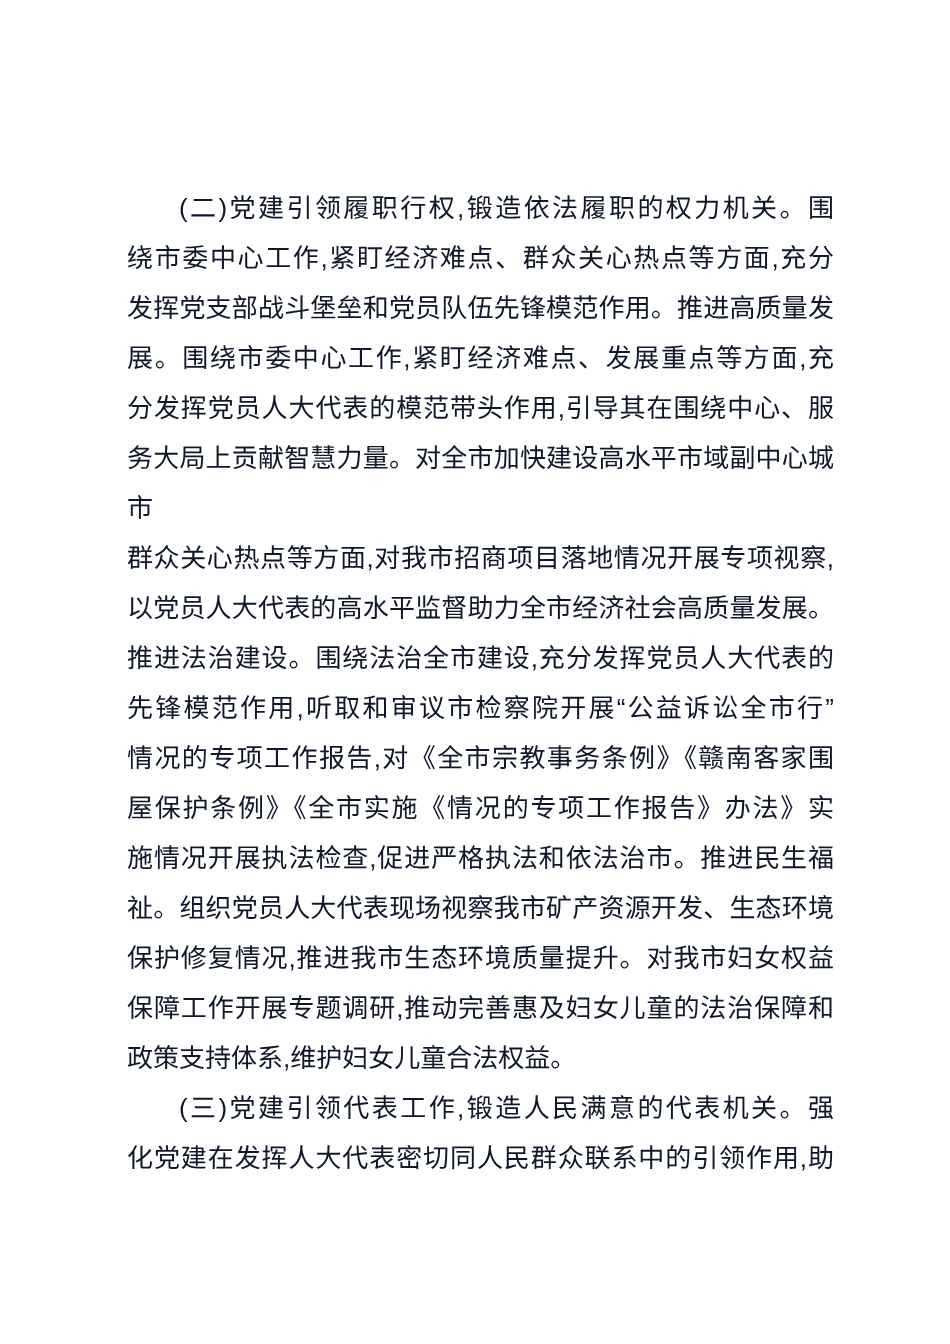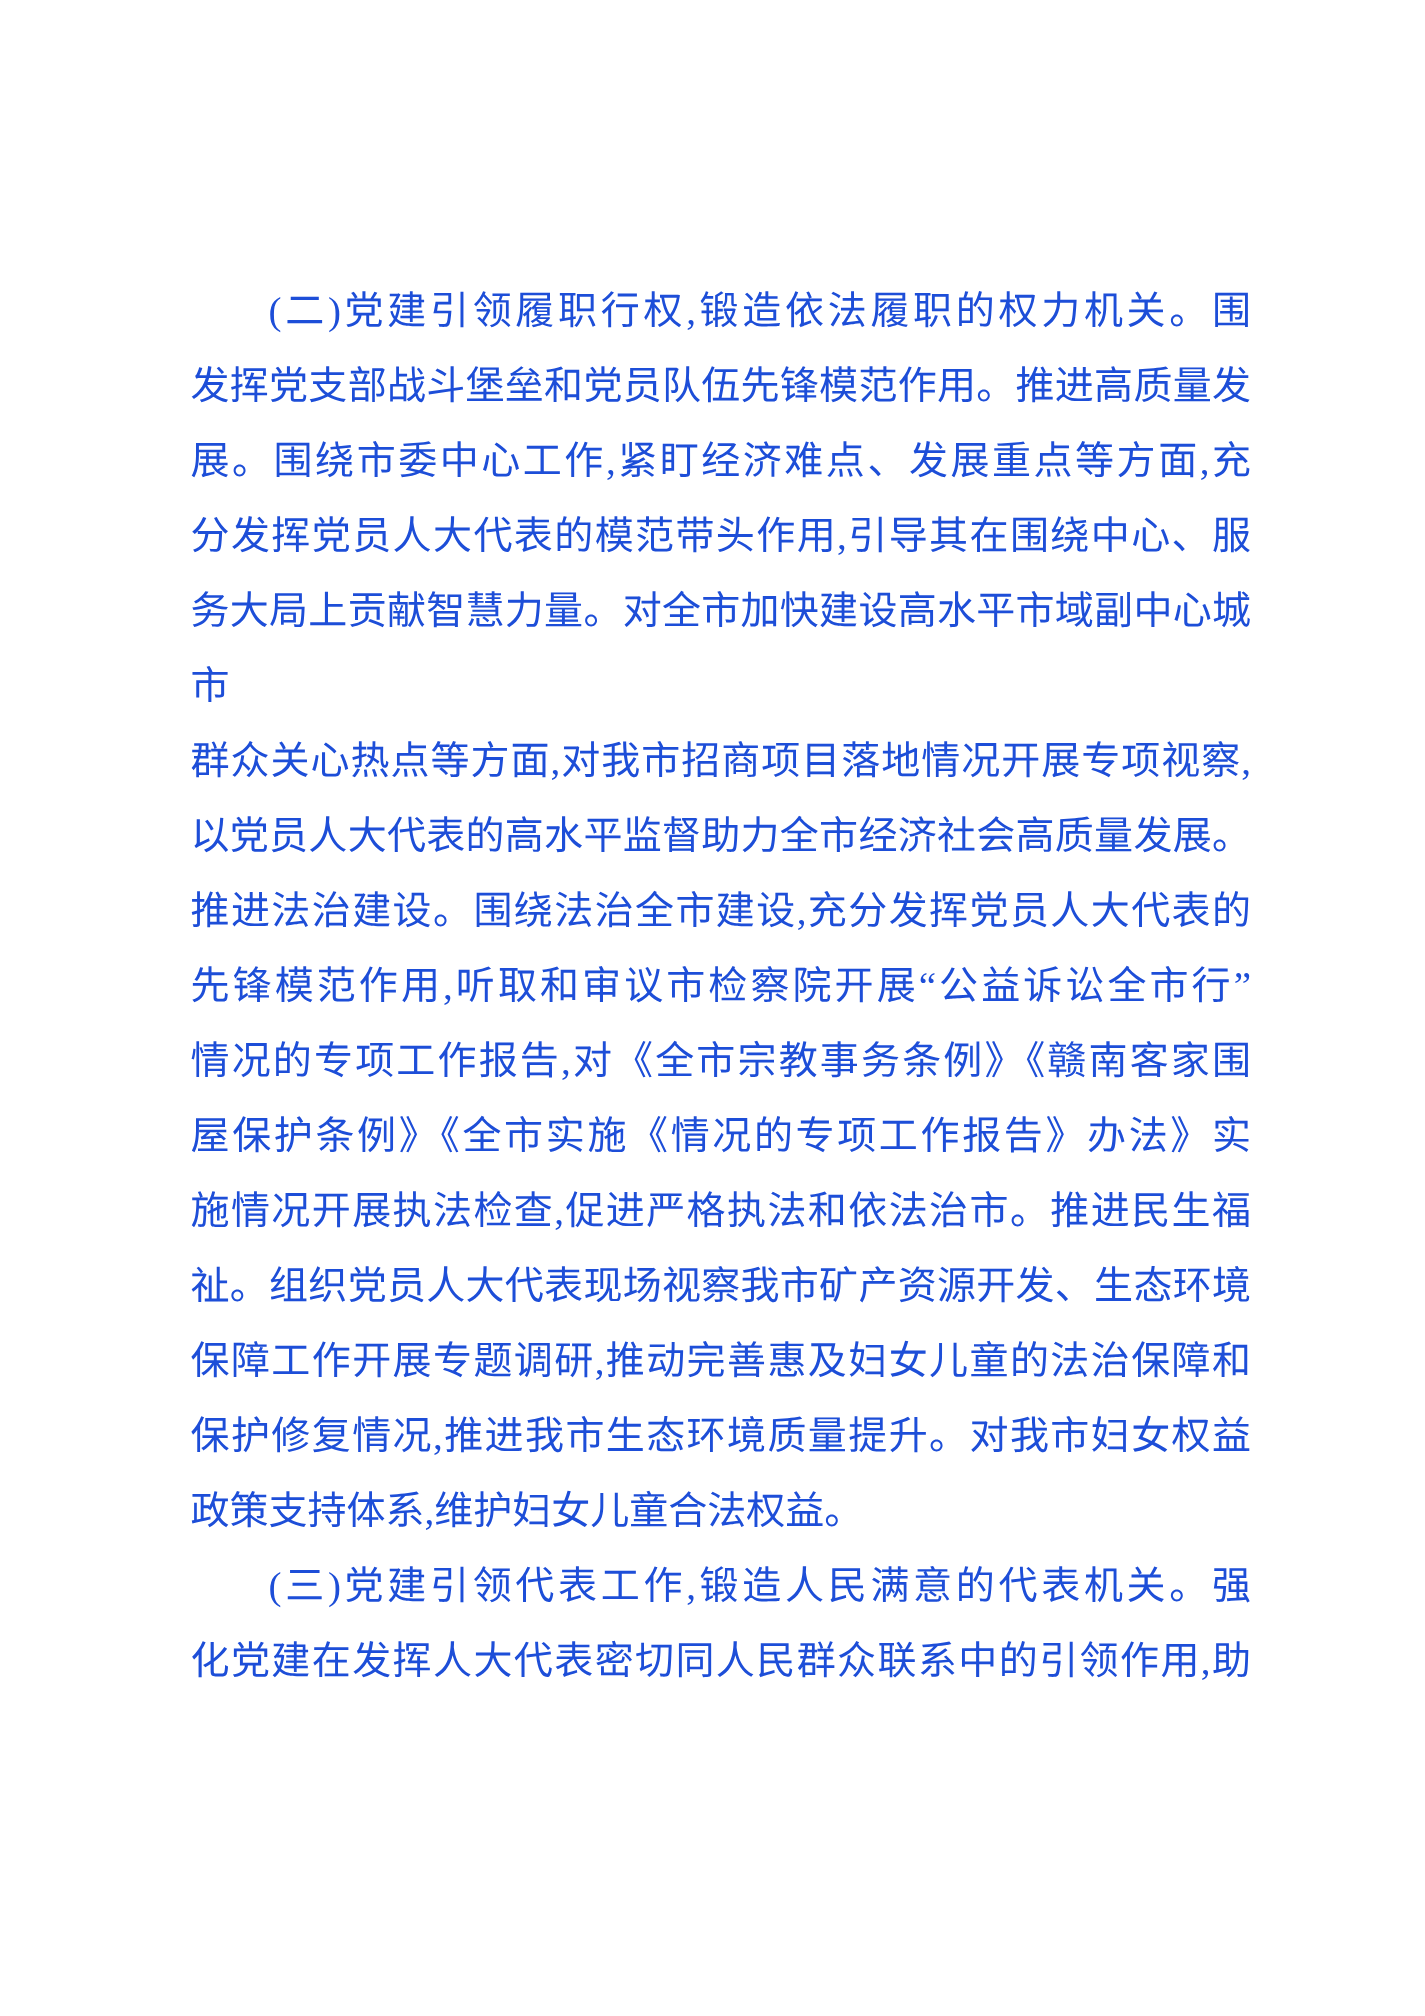--- a/index.html
+++ b/index.html
@@ -12,22 +12,22 @@
     width: 950px;
     height: 1344px;
     background: #ffffff;
     overflow: hidden;
   }
   .doc-body {
     position: absolute;
     left: 127px;
     top: 183px;
     width: 707px;
-    color: #1d4ed8;
-    font-family: Liberation Serif, serif;
+    color: #0f172a;
+    font-family: Liberation Sans, sans-serif;
     font-size: 26px;
     line-height: 50px;
     font-weight: 400;
   }
   .doc-line {
     margin: 0;
     padding: 0;
     white-space: nowrap;
     text-align: justify;
     text-align-last: justify;
@@ -42,33 +42,34 @@
     text-align-last: left;
   }
 </style>
 </head>
 <body>
 
 <div class="doc-page">
   <div class="doc-body">
 
     <p class="doc-line indent">(二)党建引领履职行权,锻造依法履职的权力机关。围</p>
+    <p class="doc-line">绕市委中心工作,紧盯经济难点、群众关心热点等方面,充分</p>
     <p class="doc-line">发挥党支部战斗堡垒和党员队伍先锋模范作用。推进高质量发</p>
     <p class="doc-line">展。围绕市委中心工作,紧盯经济难点、发展重点等方面,充</p>
     <p class="doc-line">分发挥党员人大代表的模范带头作用,引导其在围绕中心、服</p>
     <p class="doc-line">务大局上贡献智慧力量。对全市加快建设高水平市域副中心城市</p>
     <p class="doc-line">群众关心热点等方面,对我市招商项目落地情况开展专项视察,</p>
     <p class="doc-line">以党员人大代表的高水平监督助力全市经济社会高质量发展。</p>
     <p class="doc-line">推进法治建设。围绕法治全市建设,充分发挥党员人大代表的</p>
     <p class="doc-line">先锋模范作用,听取和审议市检察院开展“公益诉讼全市行”</p>
     <p class="doc-line">情况的专项工作报告,对《全市宗教事务条例》《赣南客家围</p>
     <p class="doc-line">屋保护条例》《全市实施《情况的专项工作报告》办法》实</p>
     <p class="doc-line">施情况开展执法检查,促进严格执法和依法治市。推进民生福</p>
     <p class="doc-line">祉。组织党员人大代表现场视察我市矿产资源开发、生态环境</p>
+    <p class="doc-line">保护修复情况,推进我市生态环境质量提升。对我市妇女权益</p>
     <p class="doc-line">保障工作开展专题调研,推动完善惠及妇女儿童的法治保障和</p>
-    <p class="doc-line">保护修复情况,推进我市生态环境质量提升。对我市妇女权益</p>
     <p class="doc-line para-end">政策支持体系,维护妇女儿童合法权益。</p>
 
     <p class="doc-line indent">(三)党建引领代表工作,锻造人民满意的代表机关。强</p>
     <p class="doc-line">化党建在发挥人大代表密切同人民群众联系中的引领作用,助</p>
 
   </div>
 </div>
 
 </body></html>

